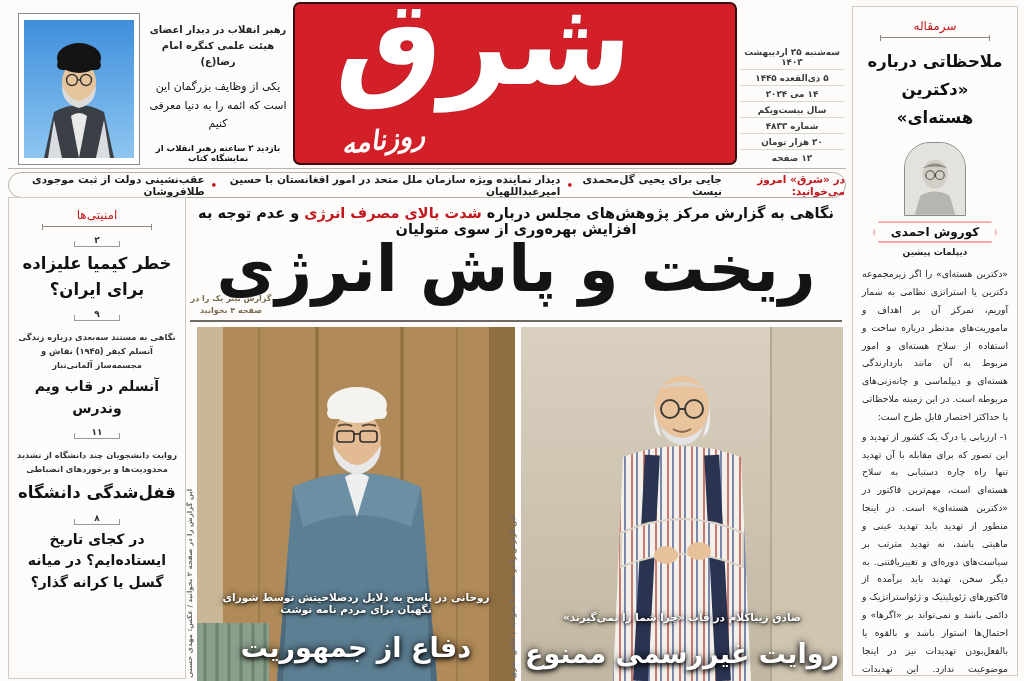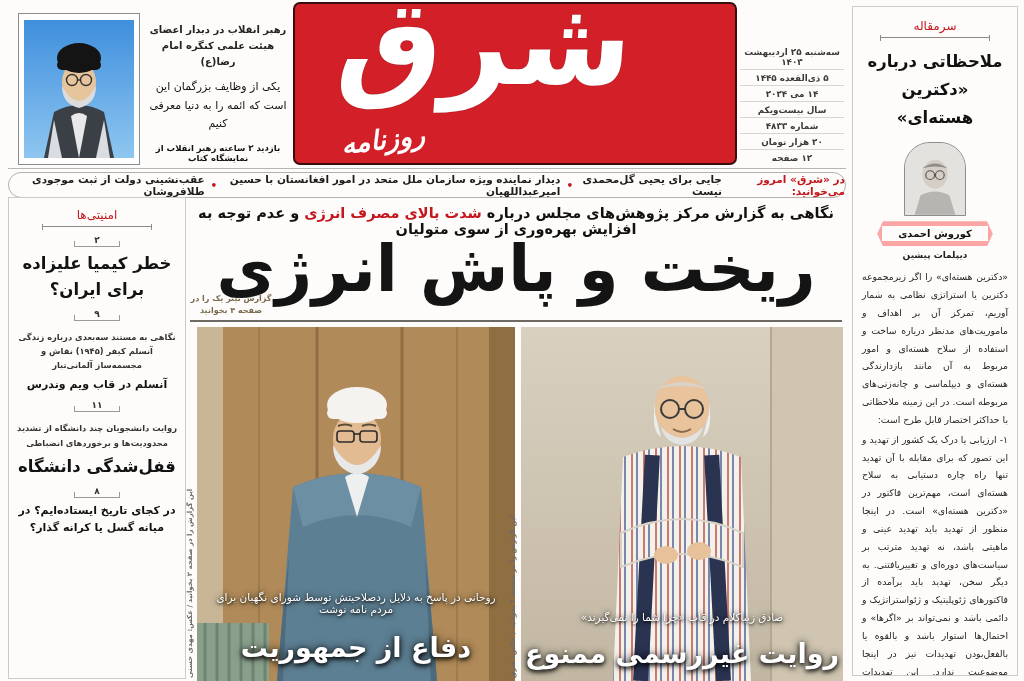--- a/index.html
+++ b/index.html
@@ -50,50 +50,50 @@
     font-size:64px; font-weight:bold; color:#141414; letter-spacing:-1px; }
   .lead-note { position:absolute; left:188px; top:293px; width:86px; text-align:center;
     font-size:8px; font-weight:bold; color:#7a6a4f; line-height:1.5; }
   .rule-photos { position:absolute; left:190px; top:320px; width:652px; height:2px; background:#6d6a64; }
 
   
   .photo { position:absolute; top:327px; height:354px; overflow:hidden; background:#c9bda9; }
   .photo svg { width:100%; height:100%; display:block; }
   #photo-left  { left:197px; width:318px; }
   #photo-right { left:521px; width:322px; }
-  .cap-kicker { position:absolute; left:0; width:100%; text-align:center; font-size:10.5px; font-weight:normal;
+  .cap-kicker { position:absolute; left:0; width:100%; text-align:center; font-size:10.5px; font-weight:bold;
     color:#fff; text-shadow:0 1px 3px rgba(0,0,0,.95),0 0 6px rgba(0,0,0,.8); padding:0 8px; }
   .cap-title { position:absolute; left:0; width:100%; text-align:center; font-size:27px; font-weight:bold;
     color:#fff; text-shadow:0 2px 4px rgba(0,0,0,.95),0 0 8px rgba(0,0,0,.8); }
   #photo-left .cap-kicker { bottom:66px; } #photo-left .cap-title { bottom:18px; }
   #photo-right .cap-kicker { bottom:58px; } #photo-right .cap-title { bottom:12px; }
   .vcredit { position:absolute; top:330px; height:348px; width:11px; overflow:hidden;
     writing-mode:vertical-rl; transform:rotate(180deg); font-size:7px; font-weight:bold; color:#6b6b6b;
     text-align:left; white-space:nowrap; }
   #vcredit-left { left:186px; } #vcredit-right { left:509px; }
 
   
   .sidebar { position:absolute; left:8px; top:197px; width:178px; height:482px;
     border:1px solid #cfcbc4; padding:10px 8px 4px; text-align:center; overflow:hidden; }
   .sec-head { font-size:12px; font-weight:normal; color:#c4161c; letter-spacing:2px; }
   .bracket { position:relative; width:110px; margin:4px auto 8px; border-top:1px solid #8f8b84; }
   .bracket::before, .bracket::after { content:""; position:absolute; top:-3px; width:1px; height:6px; background:#8f8b84; }
   .bracket::before { right:0; } .bracket::after { left:0; }
   .sb-title { font-size:16.5px; font-weight:bold; color:#121212; line-height:1.55; margin-top:4px; }
-  .sb-title.small { font-size:11px; }
+  .sb-title.small { font-size:14px; }
   .sb-kicker { font-size:8.3px; font-weight:bold; color:#333; line-height:1.7; margin-top:9px; }
 
   
   .editorial { position:absolute; left:852px; top:6px; width:166px; height:670px;
     border:1px solid #cfcbc4; padding:12px 9px 6px; text-align:center; overflow:hidden; background:#fdfcfa; }
   .ed-title { font-size:16.5px; font-weight:bold; color:#111; line-height:1.7; margin:10px 2px 10px; }
   .ed-photo { width:62px; height:74px; margin:0 auto; border:1px solid #8c8c8c;
     border-radius:26px 26px 0 0; overflow:hidden; background:#e8e6e2; }
   .ed-photo svg { width:100%; height:100%; display:block; }
-  .ed-author { display:inline-block; margin-top:5px; border:5px solid #fca5a5; font-size:10px; font-weight:bold;
+  .ed-author { display:inline-block; margin-top:5px; border:2px solid #fca5a5; font-size:12px; font-weight:bold;
     color:#111; padding:2px 16px; clip-path:polygon(5% 0,95% 0,100% 50%,95% 100%,5% 100%,0 50%); }
   .ed-role { font-size:9px; font-weight:bold; color:#222; margin:4px 0 8px;text-align:center; }
   .ed-body { font-size:9.3px; color:#1f1f1f; text-align:justify; line-height:1.92; direction:rtl; }
   .ed-body p + p { margin-top:2px; }
 </style>
 </head>
 <body>
 
 <div id="page">
 

